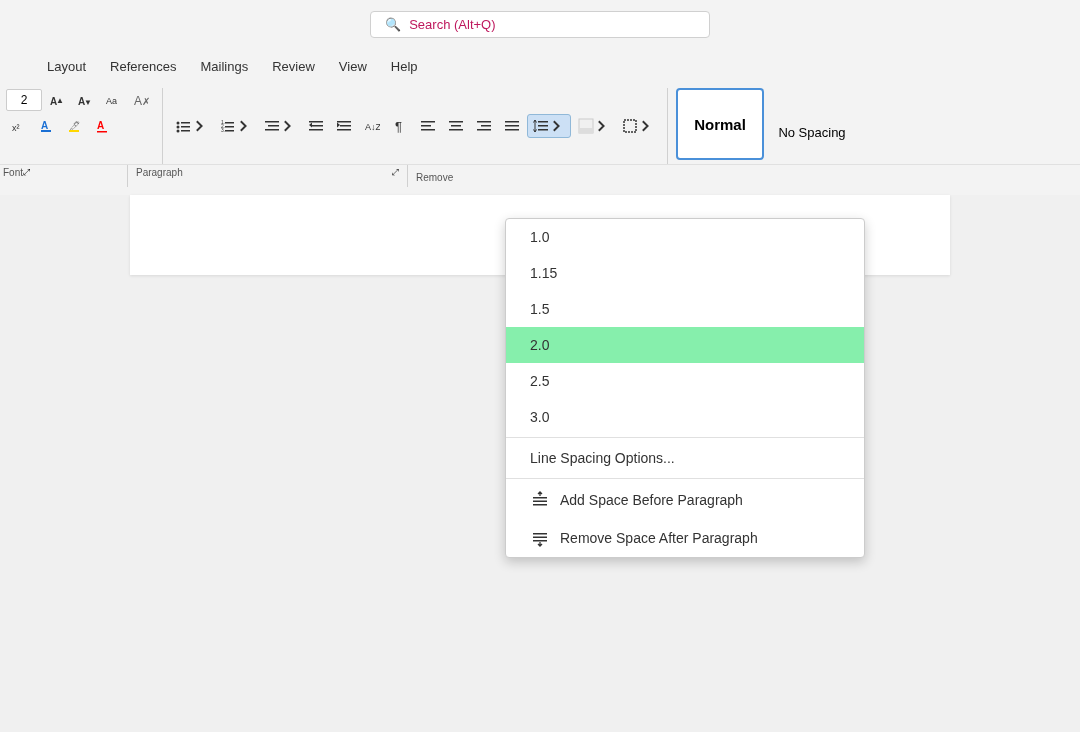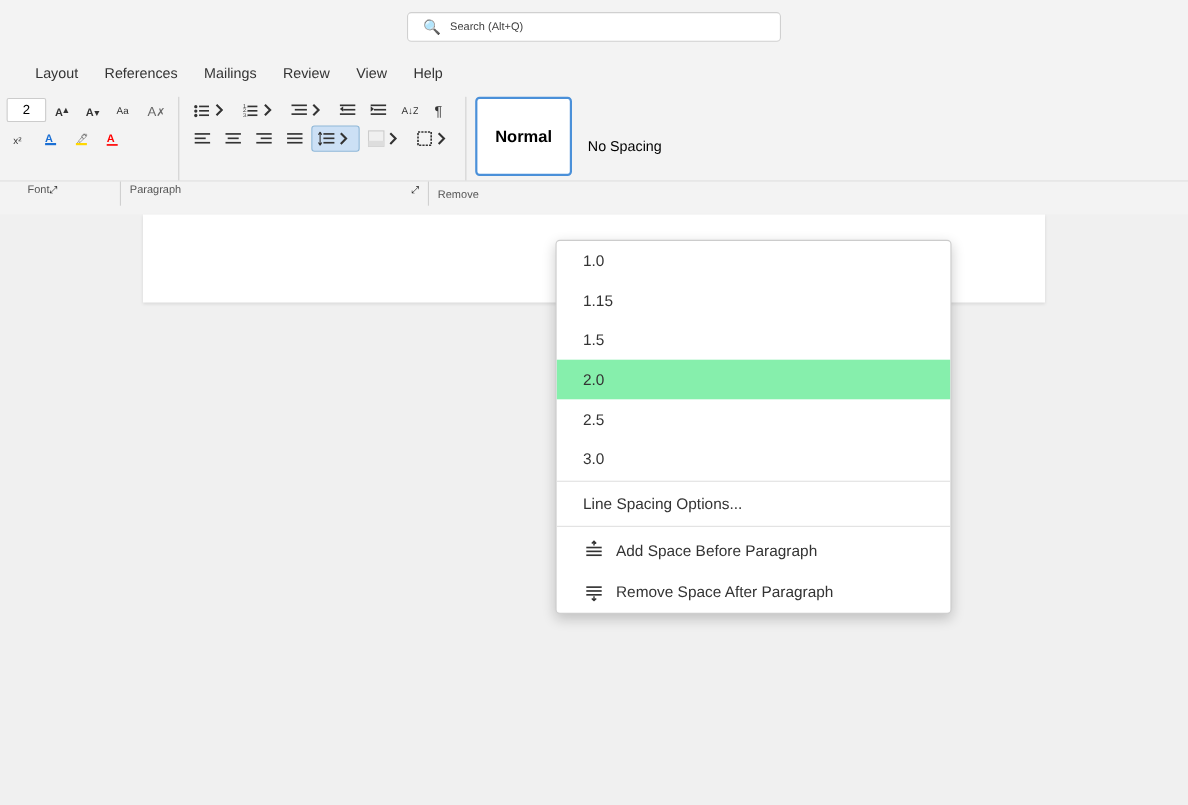--- a/index.html
+++ b/index.html
@@ -32,32 +32,33 @@
       width: 340px;
       gap: 8px;
     }
 
     .search-icon-wrap {
       color: #666;
       font-size: 13px;
     }
 
     .search-text {
-      color: #404040;
-      font-size: 10px;
+      color: #be185d;
+      font-size: 13px;
     }
 
     
     .menu-bar {
       background: #f3f3f3;
       height: 36px;
       display: flex;
       align-items: center;
       padding: 0 22px;
       gap: 4px;
+      margin-left: 15px;
     }
 
     .menu-item {
       padding: 4px 10px;
       font-size: 13px;
       color: #333;
       cursor: pointer;
       border-radius: 3px;
     }
 
@@ -191,21 +192,21 @@
       flex-direction: column;
       gap: 2px;
       padding-right: 8px;
       border-right: 1px solid #d0d0d0;
       min-width: 120px;
     }
 
     
     .para-group {
       display: flex;
-      flex-direction: column;
+      flex-direction: row;
       gap: 2px;
       padding: 0 8px;
       border-right: 1px solid #d0d0d0;
     }
 
     .ribbon-bottom-labels {
       display: flex;
       border-top: 1px solid #e0e0e0;
       background: #f3f3f3;
     }
@@ -432,21 +433,21 @@
         </div>
         <div class="style-card style-card-nospacing">
           <span style="font-size:13px;margin-top:16px;">No Spacing</span>
         </div>
       </div>
     </div>
 
   </div>
 
   <div class="ribbon-bottom-labels">
-    <div style="width:110px; display:flex; padding:2px 25px; border-right:1px solid #d0d0d0;">
+    <div style="width:128px; display:flex; padding:2px 3px; border-right:1px solid #d0d0d0;">
       <span style="font-size:10px; color:#555;">Font</span>
       <span class="expand-icon" style="font-size:9px; cursor:pointer;">⤢</span>
     </div>
     <div style="flex:1; display:flex; justify-content:space-between; padding:2px 8px; border-right:1px solid #d0d0d0; max-width:280px;">
       <span style="font-size:10px; color:#555;">Paragraph</span>
       <span class="expand-icon" style="font-size:9px; cursor:pointer;">⤢</span>
     </div>
     <div style="padding:2px 8px;">
       <span style="font-size:10px; color:#555;">Remove</span>
     </div>

